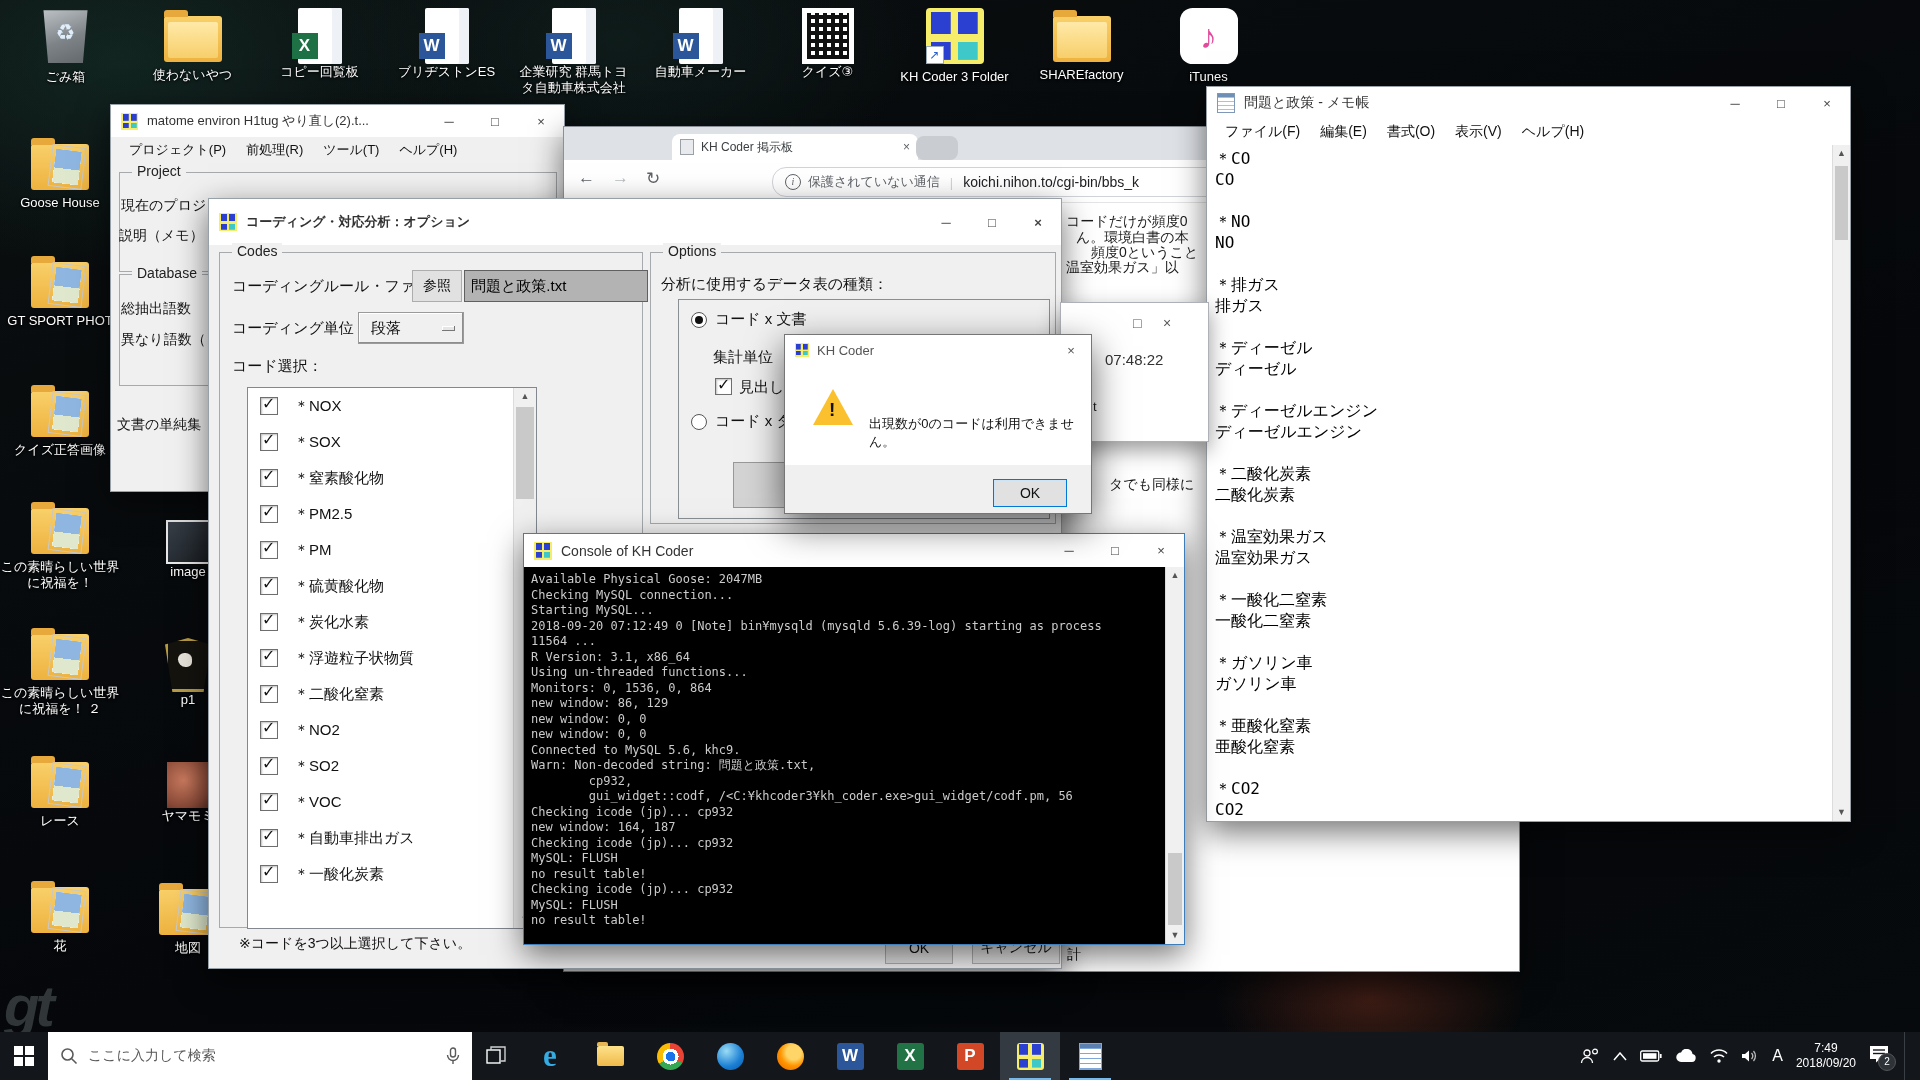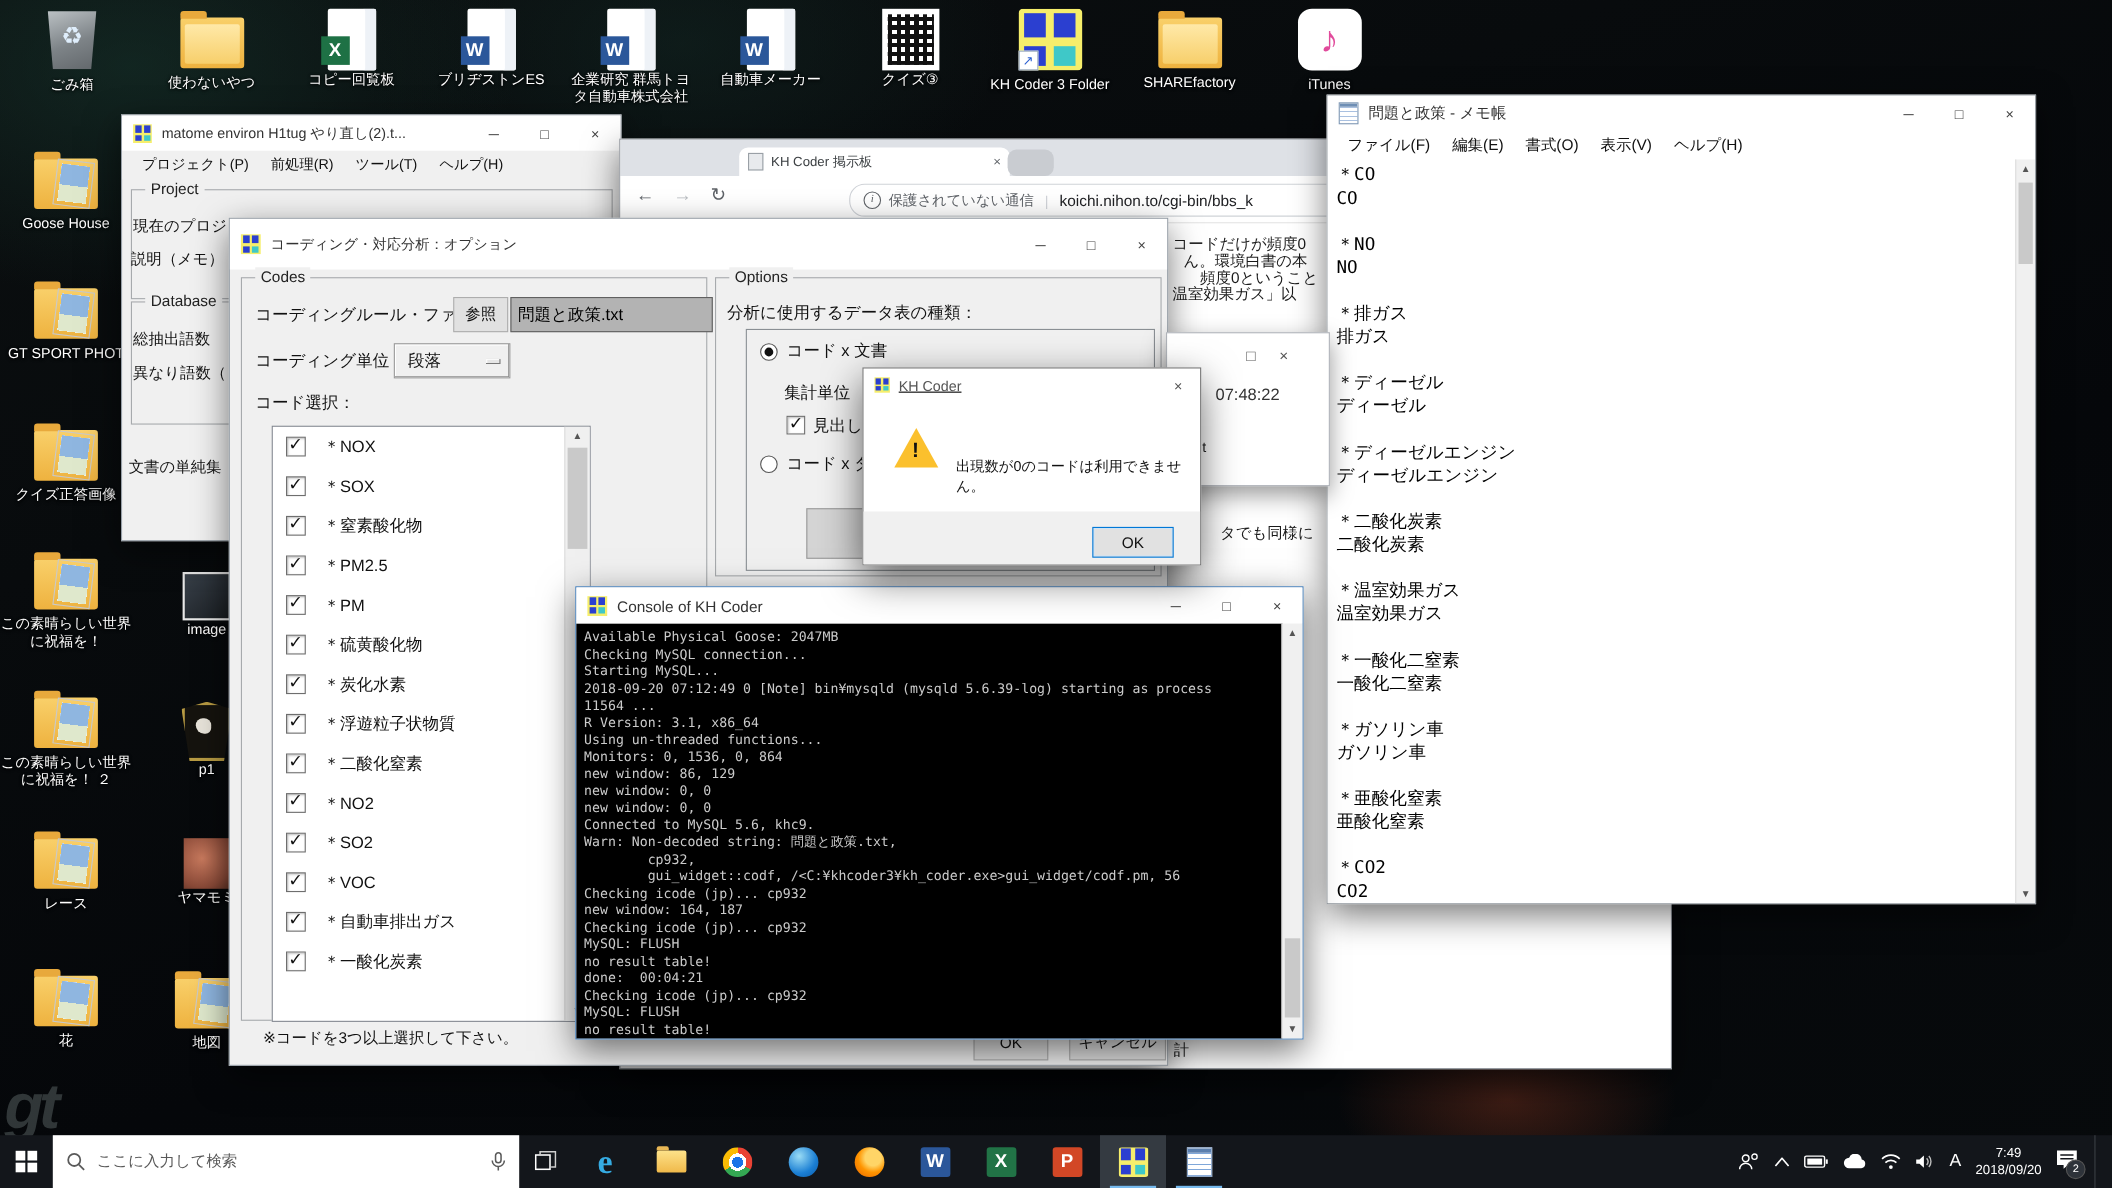--- a/index.html
+++ b/index.html
@@ -110,21 +110,21 @@
     padding-left:6px;font-size:15px;color:#000;}
   #dialog .combo{position:absolute;background:#f0f0f0;border:1px solid #9a9a9a;
     box-shadow:inset -1px -1px 0 #8d8d8d,inset 1px 1px 0 #fff;display:flex;align-items:center;font-size:15px;color:#111;}
   #dialog .combo .cind{position:absolute;right:8px;width:13px;height:5px;background:#e6e6e6;
     box-shadow:inset -1px -1px 0 #777,inset 1px 1px 0 #fff;}
   .listbox{position:absolute;background:#fff;border:1px solid #828790;}
   .code-item{height:36px;display:flex;align-items:center;padding-left:12px;}
   .code-item .code-label{margin-left:16px;font-size:15px;color:#111;}
   
   #msgbox{background:#fff;border:1px solid #767676;box-shadow:0 12px 34px rgba(0,0,0,.6);}
-  #msgbox .mtitle{height:30px;display:flex;align-items:center;padding-left:10px;text-decoration:underline;}
+  #msgbox .mtitle{height:30px;display:flex;align-items:center;padding-left:10px;}
   #msgbox .mtitle .ttl{font-size:13px;color:#555;margin-left:8px;}
   #msgbox .footer{position:absolute;left:0;right:0;bottom:0;height:48px;background:#f0f0f0;}
   .warn-tri{position:absolute;width:0;height:0;border-left:20px solid transparent;border-right:20px solid transparent;
     border-bottom:36px solid #fbc02d;}
   .warn-tri::after{content:"!";position:absolute;left:-4px;top:10px;font-size:19px;font-weight:bold;color:#111;}
   
   #progress{background:#fff;border:1px solid #aeb2b8;box-shadow:0 8px 20px rgba(0,0,0,.4);}
   
   #console{border:1px solid #3f7cba;}
   #console .console-body{position:absolute;left:0;right:18px;top:33px;bottom:0;background:#000;
@@ -400,21 +400,21 @@
 </div>
 
 <div id="progress" class="abs" style="left:1060px;top:302px;width:147px;height:138px;z-index:6;">
   <span class="abs" style="left:72px;top:12px;color:#595959;font-size:14px;">□</span>
   <span class="abs" style="left:102px;top:12px;color:#595959;font-size:14px;">×</span>
   <div class="abs" style="left:44px;top:48px;font-size:15px;color:#333;">07:48:22</div>
   <div class="abs" style="left:32px;top:96px;font-size:13px;color:#222;">t</div>
 </div>
 
 <div class="win" id="dialog" style="left:208px;top:198px;width:852px;height:769px;z-index:5;">
-  <div class="tbar" style="height:46px;">
+  <div class="tbar" style="height:46px;font-weight:bold;">
     <span class="khsq" style="width:18px;height:18px;"></span>
     <span class="ttl">コーディング・対応分析：オプション</span>
     <div class="tbtns">
       <span class="tbtn">─</span>
       <span class="tbtn">□</span>
       <span class="tbtn">×</span>
     </div>
   </div>
 
   <div class="group" style="left:10px;top:53px;width:422px;height:674px;">
@@ -555,21 +555,20 @@
       <div class="cline">new window: 0, 0</div>
       <div class="cline">Connected to MySQL 5.6, khc9.</div>
       <div class="cline">Warn: Non-decoded string: 問題と政策.txt,</div>
       <div class="cline">        cp932,</div>
       <div class="cline">        gui_widget::codf, /&lt;C:¥khcoder3¥kh_coder.exe&gt;gui_widget/codf.pm, 56</div>
       <div class="cline">Checking icode (jp)... cp932</div>
       <div class="cline">new window: 164, 187</div>
       <div class="cline">Checking icode (jp)... cp932</div>
       <div class="cline">MySQL: FLUSH</div>
       <div class="cline">no result table!</div>
-      <div class="cline">done:  00:04:21</div>
       <div class="cline">Checking icode (jp)... cp932</div>
       <div class="cline">MySQL: FLUSH</div>
       <div class="cline">no result table!</div>
     </div>
   <div class="sb" style="right:0;top:33px;bottom:0;width:18px;">
     <span class="ar" style="top:0;">▲</span>
     <span class="thumb" style="bottom:19px;height:72px;"></span>
     <span class="ar" style="bottom:0;">▼</span>
   </div>
 </div>

